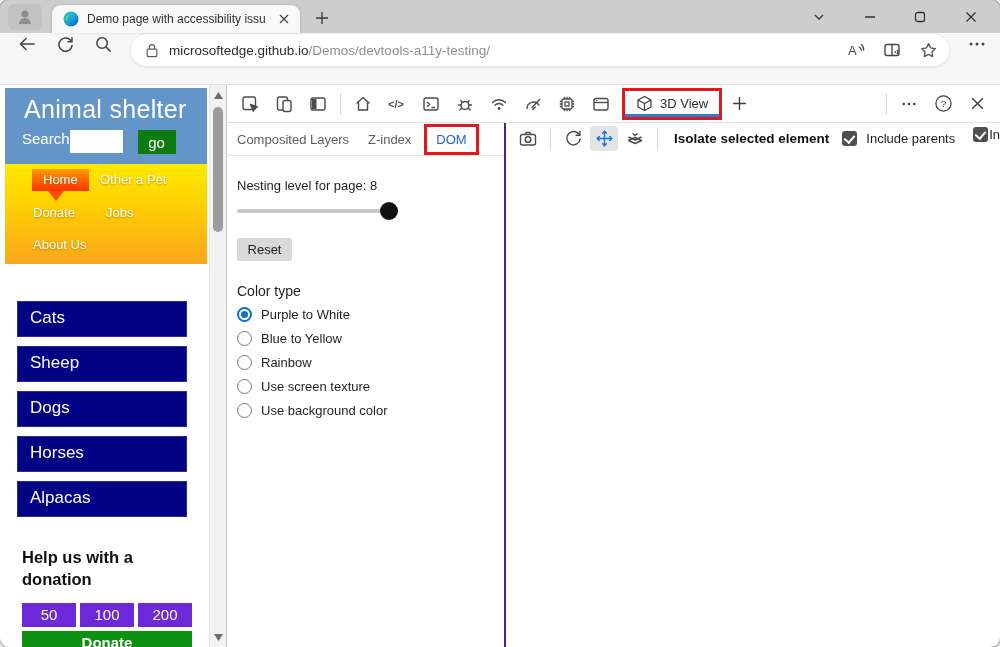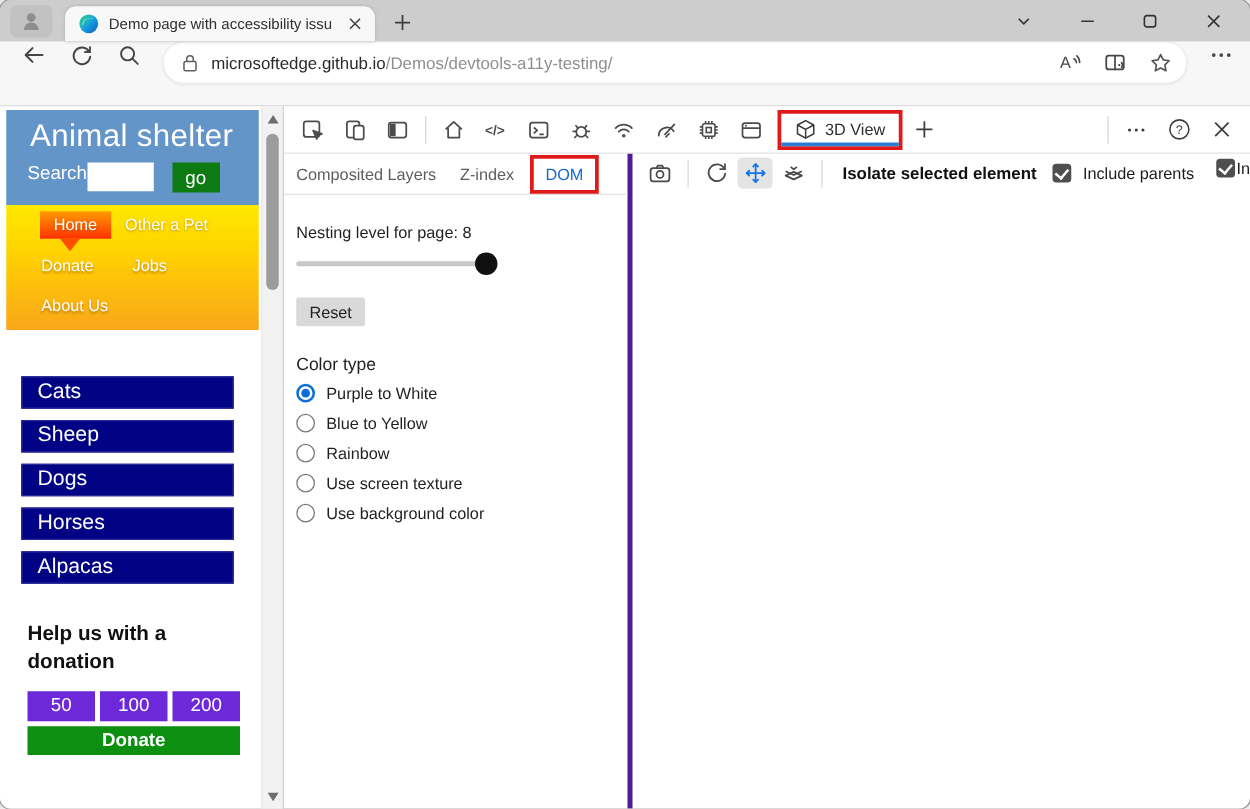--- a/index.html
+++ b/index.html
@@ -49,21 +49,21 @@
   .shelter-nav { position:relative; margin-left:5px; width:202px; height:100px;
                  background:linear-gradient(180deg,#ffe900 0%,#ffd400 35%,#faa61a 100%); }
   .nav-link { position:absolute; color:#fff; font-weight:normal; font-size:13px; text-shadow:0 1px 2px rgba(130,80,0,.55); }
   .nav-home { left:27px; top:5px; padding:3px 11px 4px 11px; background:linear-gradient(180deg,#ff9d00,#ff3000); }
   .nav-home::after { content:""; position:absolute; left:16px; top:100%; width:0; height:0;
                      border-left:8px solid transparent; border-right:8px solid transparent; border-top:10px solid #ff4e00; }
   .nav-adopt { left:95px; top:8px; }
   .nav-donate { left:28px; top:41px; }
   .nav-jobs { left:101px; top:41px; }
   .nav-about { left:28px; top:73px; }
-  .cat-btn { display:block; width:170px; height:26px; margin:0 0 9px 17px; background:#020285; color:#fff;
+  .cat-btn { display:block; width:170px; height:36px; margin:0 0 9px 17px; background:#020285; color:#fff;
              border:1px solid #2a2a96; text-align:left; font-size:17px; padding:0 0 2px 12px; font-family:inherit; }
   .cat-btn.first { margin-top:37px; }
   .donation-heading { margin:30px 0 0 22px; width:132px; font-size:16.5px; font-weight:bold; color:#101010; line-height:1.33; }
   .amount-row { display:flex; gap:4px; margin:12px 0 0 22px; }
   .amount-btn { width:54px; height:24px; background:#6d28d9; color:#fff; border:none; font-size:15px; }
   .other-row { display:flex; align-items:center; gap:9px; margin:5px 0 0 22px; }
   .other-label { font-size:14px; color:#1c1c1c; }
   .other-input { width:131px; height:20px; background:#cccccc; border:none; }
   .donate-btn { display:block; margin:4px 0 0 22px; width:170px; height:23px; background:#0d8f11; color:#fff;
                 border:none; font-size:15px; font-weight:bold; }
@@ -77,21 +77,21 @@
   .dt-toolbar { height:38px; display:flex; align-items:center; padding:0 6px 0 6px; border-bottom:1px solid #e3e3e3; flex:0 0 auto; }
   .dt-ic { width:34px; height:30px; display:flex; align-items:center; justify-content:center; border-radius:4px; flex:0 0 auto; }
   .vsep { width:1px; height:22px; background:#d7d7d7; margin:0 5px; flex:0 0 auto; }
   .red-box { border:3px solid #e01a1a; }
   .dt-tab-3d { position:relative; display:flex; align-items:center; gap:7px; height:32px; padding:0 11px; margin-left:4px; background:#fff; }
   .dt-tab-3d .underline { position:absolute; left:0; right:0; bottom:0; height:3px; background:#2c7bd4; }
   .dt-tab-label { font-size:13px; color:#2e2e2e; }
   .dt-spacer { flex:1; }
 
   .dt-body { flex:1; display:flex; min-height:0; }
-  .dom-options { width:279px; flex:0 0 auto; border-right:4px solid #4c1d95; display:flex; flex-direction:column; }
+  .dom-options { width:279px; flex:0 0 auto; border-right:2px solid #4c1d95; display:flex; flex-direction:column; }
   .subtabs { height:33px; display:flex; align-items:center; padding-left:10px; gap:19px;
              border-bottom:1px solid #e3e3e3; flex:0 0 auto; }
   .subtab { font-size:13px; color:#5e5e5e; white-space:nowrap; }
   .subtab-active { color:#1567d3; }
   .subtab-redbox { padding:5px 9px; margin-left:-6px; }
   .dom-opt-content { padding-left:10px; }
   .nesting-label { margin-top:22px; font-size:13px; color:#1f1f1f; }
   .slider-row { position:relative; width:156px; height:18px; margin-top:9px; }
   .slider-track { position:absolute; left:0; right:0; top:7px; height:4px; background:#c6c6c6; border-radius:2px; }
   .slider-thumb { position:absolute; right:-5px; top:0; width:18px; height:18px; border-radius:50%; background:#101010; }

